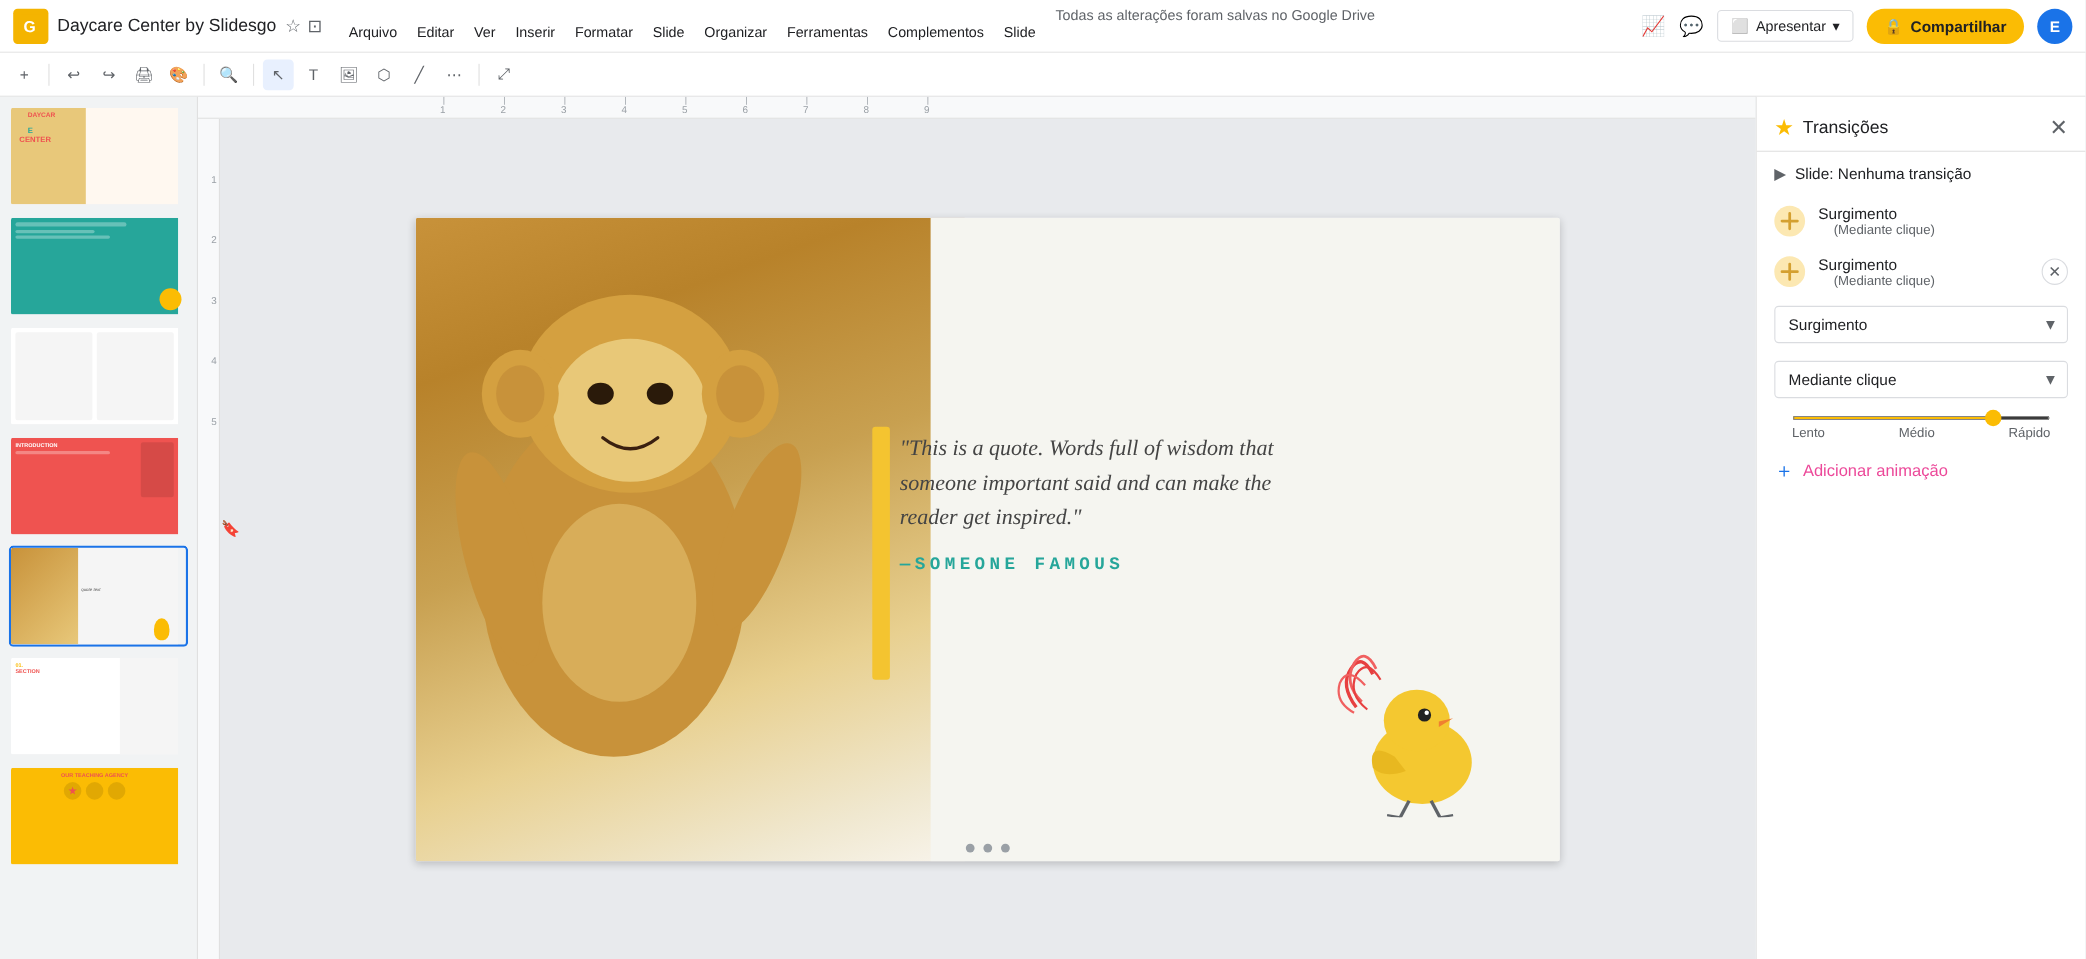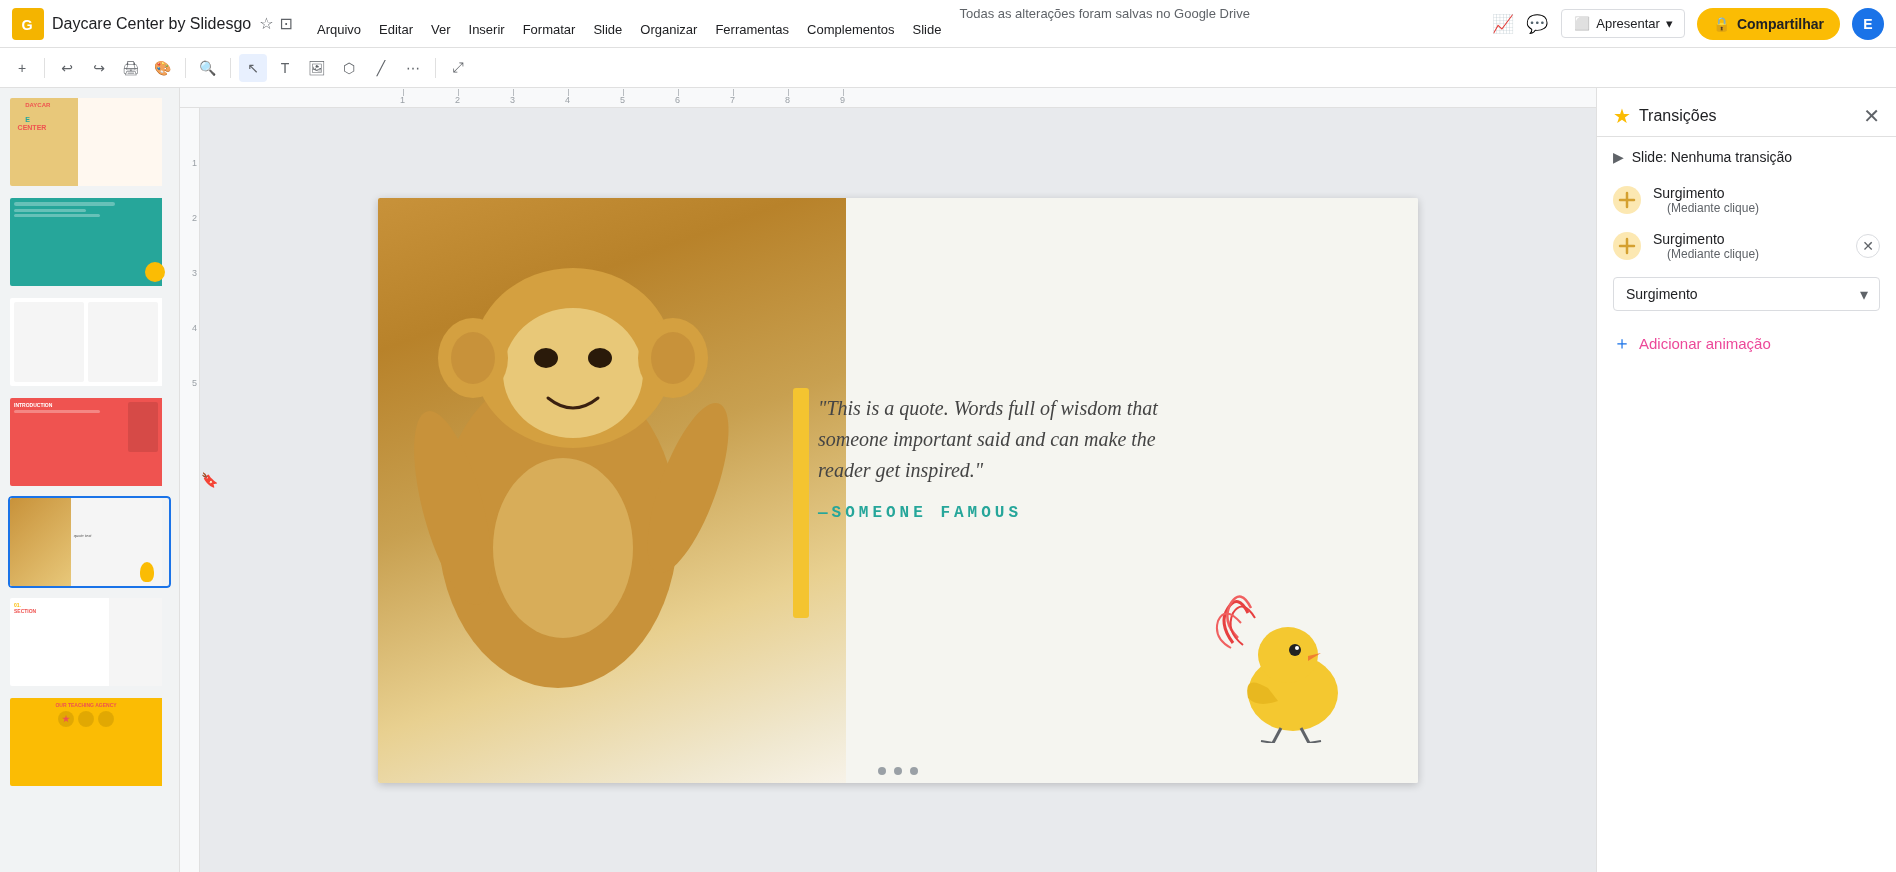--- a/index.html
+++ b/index.html
@@ -404,21 +404,39 @@
     <div class="panel-dropdown-section">
       <div class="dropdown-wrapper">
         <select class="panel-select">
           <option>Surgimento</option>
           <option>Dissolver</option>
           <option>Esmaecer</option>
         </select>
       </div>
     </div>
 
-
+    <div class="panel-dropdown-section">
+      <div class="dropdown-wrapper">
+        <select class="panel-select">
+          <option>Mediante clique</option>
+          <option>Após anterior</option>
+        </select>
+      </div>
+    </div>
+
+    <div class="speed-section">
+      <div class="speed-slider-row">
+        <input type="range" class="speed-slider" min="0" max="100" value="80" style="">
+      </div>
+      <div class="speed-labels">
+        <span class="speed-label">Lento</span>
+        <span class="speed-label">Médio</span>
+        <span class="speed-label">Rápido</span>
+      </div>
+    </div>
 
     <div class="add-animation-row">
       <span class="add-icon">＋</span>
       <span class="add-text">Adicionar animação</span>
     </div>
 
   </div>
 
 </div>
 

